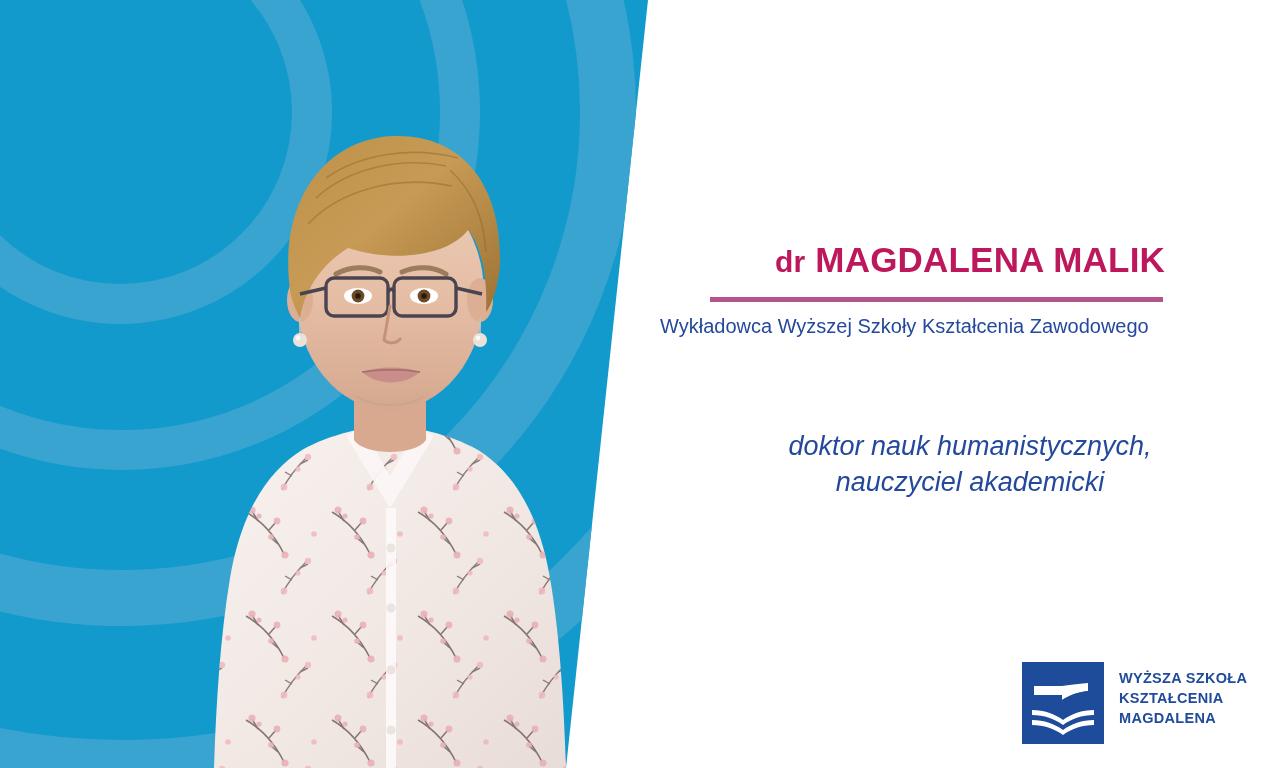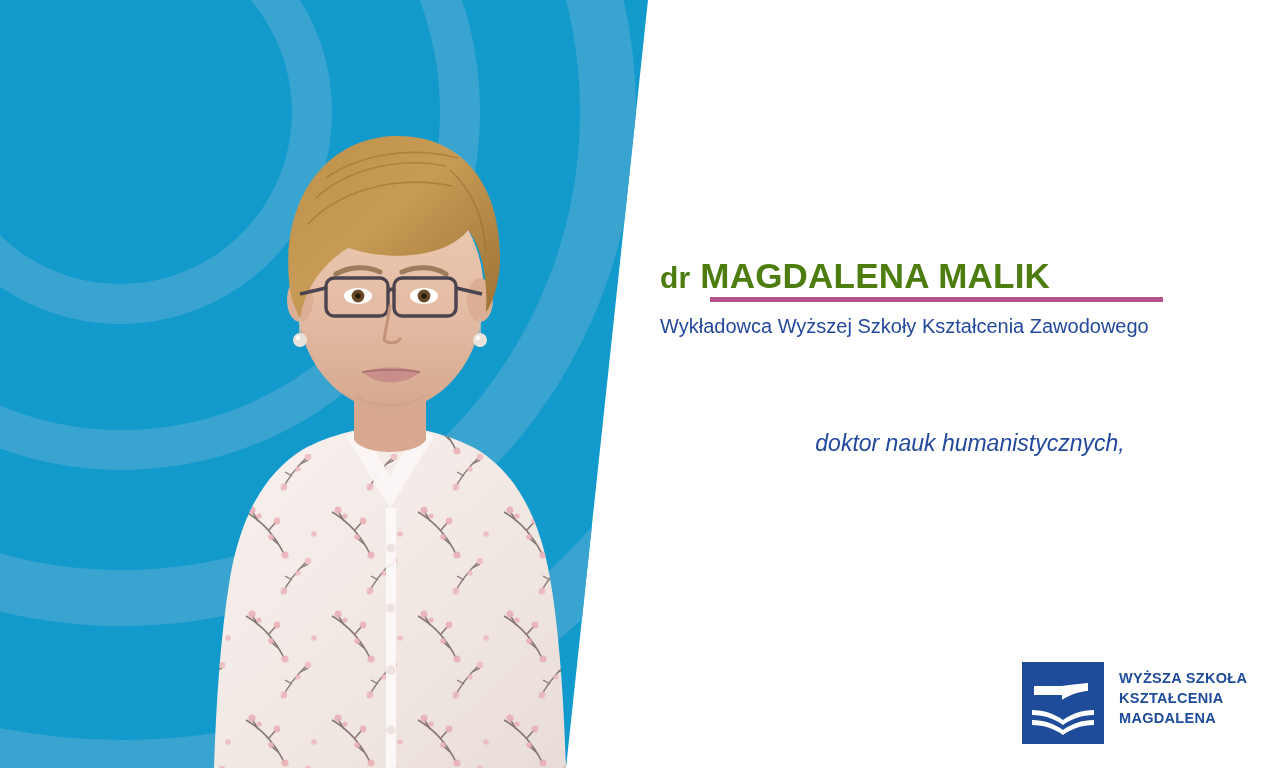--- a/index.html
+++ b/index.html
@@ -79,24 +79,24 @@
   .right-area {
     position: absolute;
     left: 660px;
     top: 0;
     width: 620px;
     height: 768px;
   }
   .name-title {
     position: absolute;
     left: 0;
-    top: 256px;
+    top: 240px;
     width: 620px;
-    text-align: left;
-    color: #4d7c0f;
+    text-align: center;
+    color: #be185d;
     font-size: 35px;
     font-weight: 700;
     letter-spacing: 0.2px;
     white-space: nowrap;
   }
   .name-title .prefix {
     font-weight: 700;
     font-size: 30px;
   }
   .name-rule {
@@ -117,21 +117,21 @@
     font-weight: 400;
     white-space: nowrap;
   }
   .desc-block {
     position: absolute;
     left: 0;
     top: 428px;
     width: 620px;
     text-align: center;
     color: #24499C;
-    font-size: 23px;
+    font-size: 27px;
     font-style: italic;
     line-height: 1.34;
   }
 
   
   .logo {
     position: absolute;
     left: 1022px;
     top: 659px;
     width: 228px;
@@ -306,20 +306,21 @@
       <span class="prefix">dr</span>
       <span>MAGDALENA MALIK</span>
     </div>
 
     <div class="name-rule"></div>
 
     <div class="role-line">Wykładowca Wyższej Szkoły Kształcenia Zawodowego</div>
 
     <div class="desc-block">
       <div>doktor nauk humanistycznych,</div>
+      <div>nauczyciel akademicki</div>
     </div>
   </div>
 
   <div class="logo">
     <div class="logo-mark">
       <svg viewBox="0 0 82 82" width="82" height="82" xmlns="http://www.w3.org/2000/svg">
         <rect x="0" y="0" width="82" height="82" fill="#1F4B9B"></rect>
 
         <path d="M12 24 L40 24 L40 33 L12 33 Z" fill="#FFFFFF"></path>
         <path d="M40 24 L40 38 C48 33, 56 30, 66 29 L66 21 C55 22, 47 23, 40 24 Z" fill="#FFFFFF"></path>

